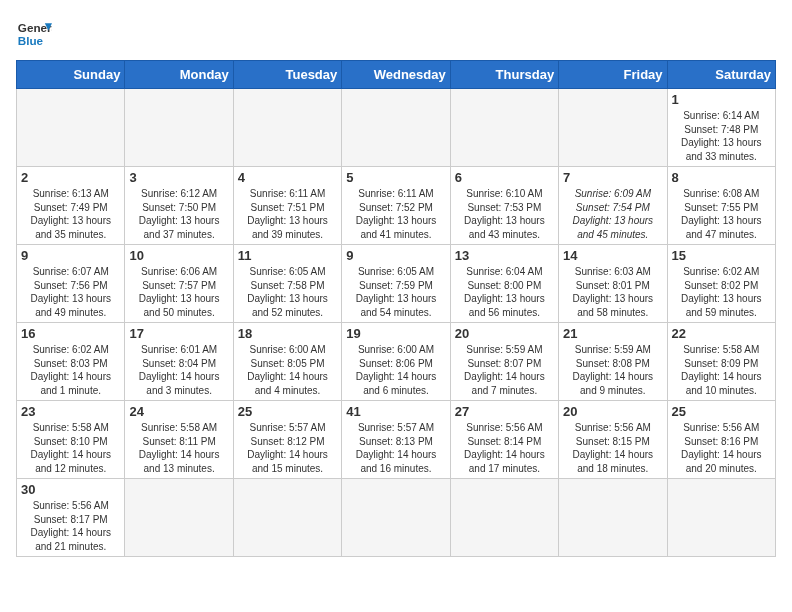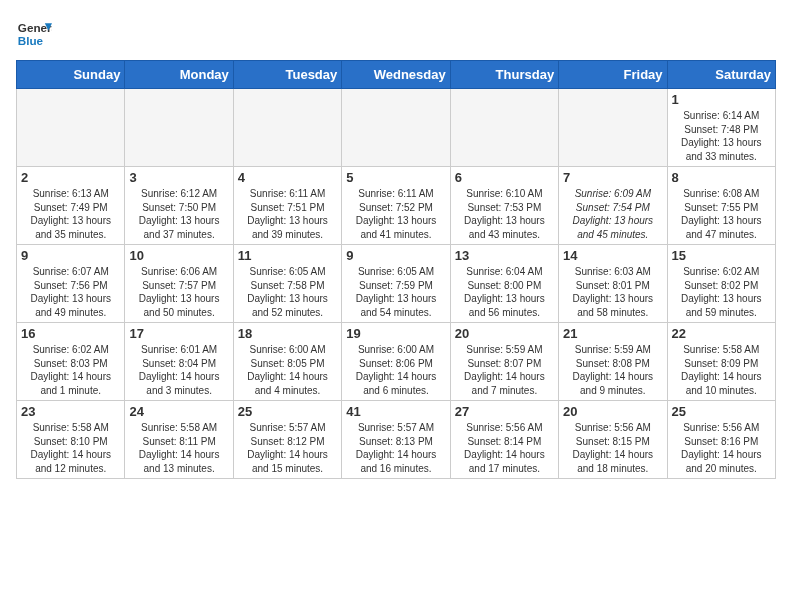--- a/index.html
+++ b/index.html
@@ -294,14 +294,28 @@
 Sunset: 8:15 PM
 Daylight: 14 hours and 18 minutes.</div>
         </td>
         <td>
           <span class="day-number">25</span>
           <div class="day-info" style="white-space: pre-line;">Sunrise: 5:56 AM
 Sunset: 8:16 PM
 Daylight: 14 hours and 20 minutes.</div>
         </td>
       </tr>
+      <tr class="last-row">
+        <td>
+          <span class="day-number">30</span>
+          <div class="day-info" style="white-space: pre-line;">Sunrise: 5:56 AM
+Sunset: 8:17 PM
+Daylight: 14 hours and 21 minutes.</div>
+        </td>
+        <td class="empty"></td>
+        <td class="empty"></td>
+        <td class="empty"></td>
+        <td class="empty"></td>
+        <td class="empty"></td>
+        <td class="empty"></td>
+      </tr>
     </tbody>
 </table>
 
 </body></html>

